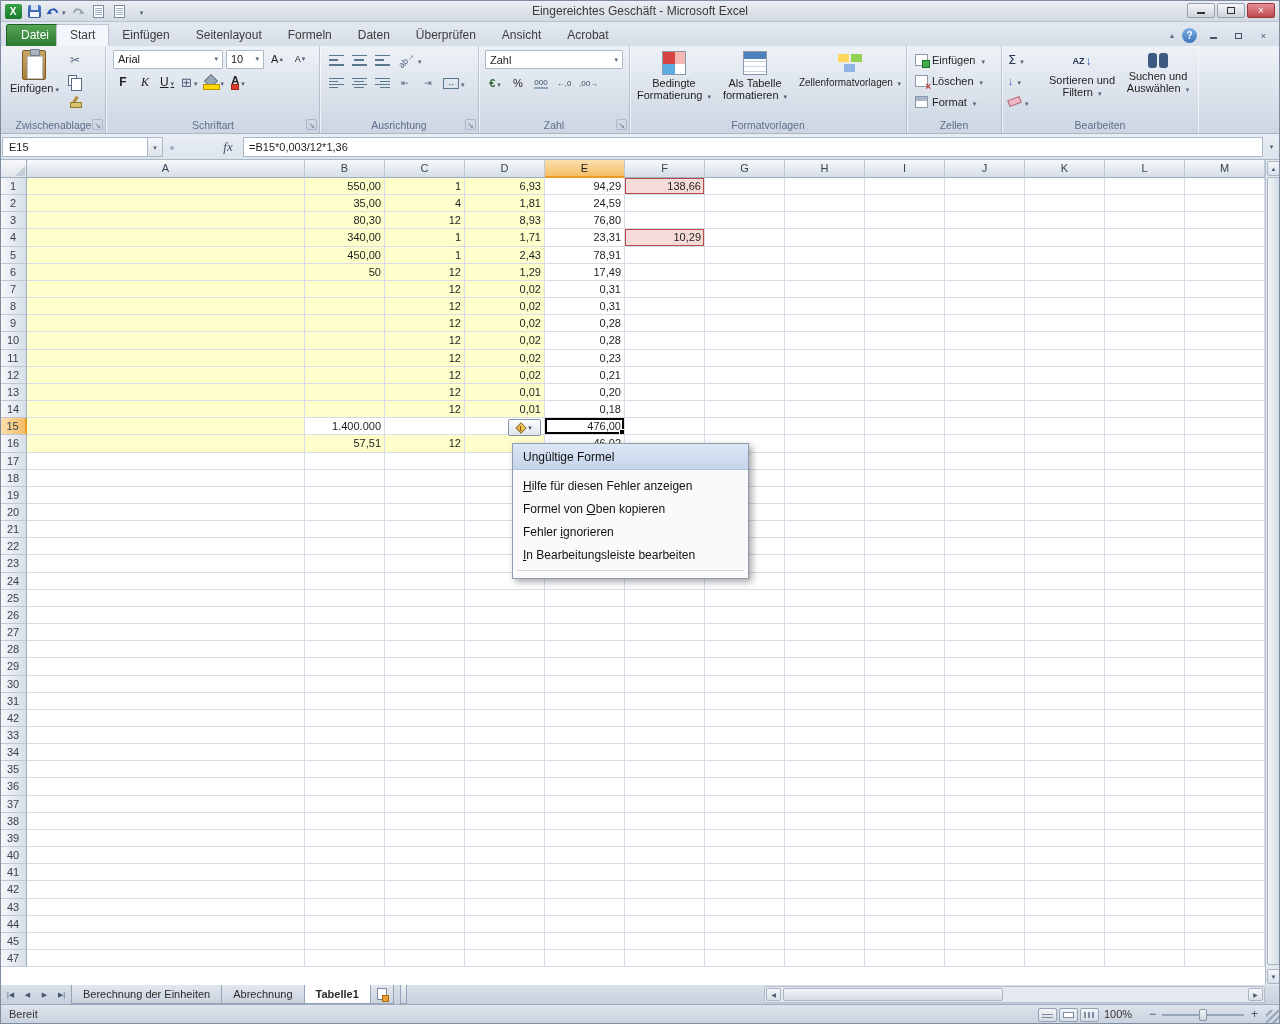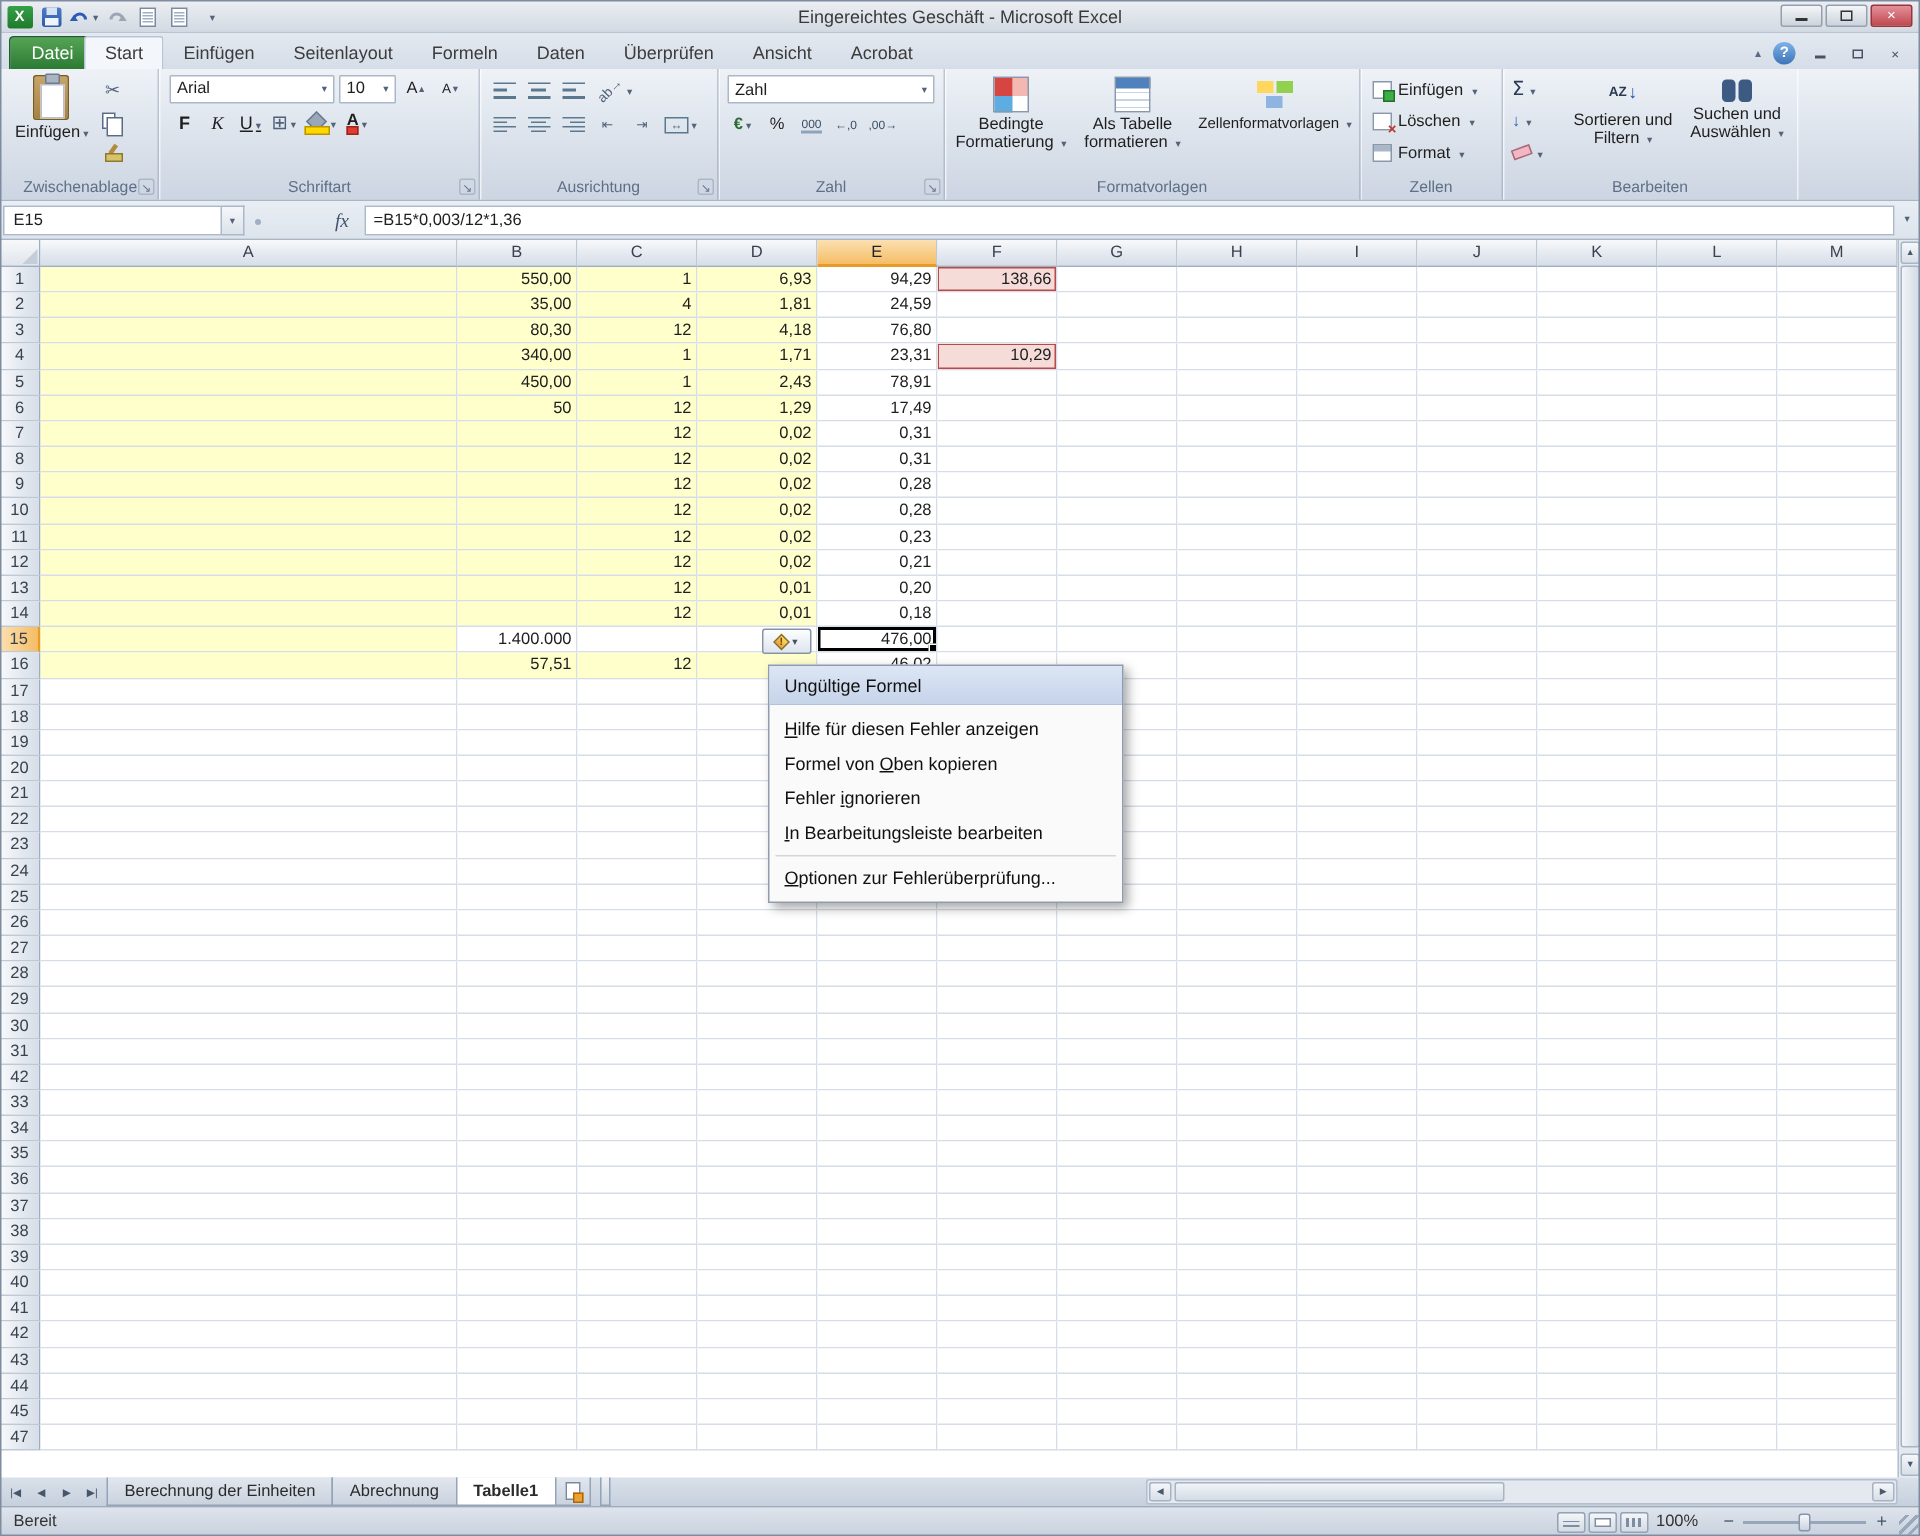--- a/index.html
+++ b/index.html
@@ -546,21 +546,21 @@
         <div class="cell" style="width: 80px;"></div>
         <div class="cell" style="width: 80px;"></div>
         <div class="cell" style="width: 80px;"></div>
         <div class="cell" style="width: 80px;"></div>
       </div>
       <div class="grid-row">
         <div class="row-h">3</div>
         <div class="cell yellow" style="width: 278px;"></div>
         <div class="cell yellow" style="width: 80px;">80,30</div>
         <div class="cell yellow" style="width: 80px;">12</div>
-        <div class="cell yellow" style="width: 80px;">4,18</div>
+        <div class="cell yellow" style="width: 80px;">8,93</div>
         <div class="cell" style="width: 80px;">76,80</div>
         <div class="cell" style="width: 80px;"></div>
         <div class="cell" style="width: 80px;"></div>
         <div class="cell" style="width: 80px;"></div>
         <div class="cell" style="width: 80px;"></div>
         <div class="cell" style="width: 80px;"></div>
         <div class="cell" style="width: 80px;"></div>
         <div class="cell" style="width: 80px;"></div>
         <div class="cell" style="width: 80px;"></div>
       </div>
@@ -1269,21 +1269,20 @@
 </div>
 
 <div id="errorMenu">
   <div class="menu-title">Ungültige Formel</div>
   <div id="errMenuItems">
       <div class="menu-item"><u>H</u>ilfe für diesen Fehler anzeigen</div>
       <div class="menu-item">Formel von <u>O</u>ben kopieren</div>
       <div class="menu-item">Fehler <u>i</u>gnorieren</div>
       <div class="menu-item"><u>I</u>n Bearbeitungsleiste bearbeiten</div>
       <div class="menu-sep"></div>
-      <div class="menu-item"><u>O</u>ptionen zur Fehlerüberprüfung...</div>
     </div>
 </div>
 
 <div id="sheetbar">
   <div id="sheetnav">
     <span class="navbtn first"></span>
     <span class="navbtn prev"></span>
     <span class="navbtn next"></span>
     <span class="navbtn last"></span>
   </div>

